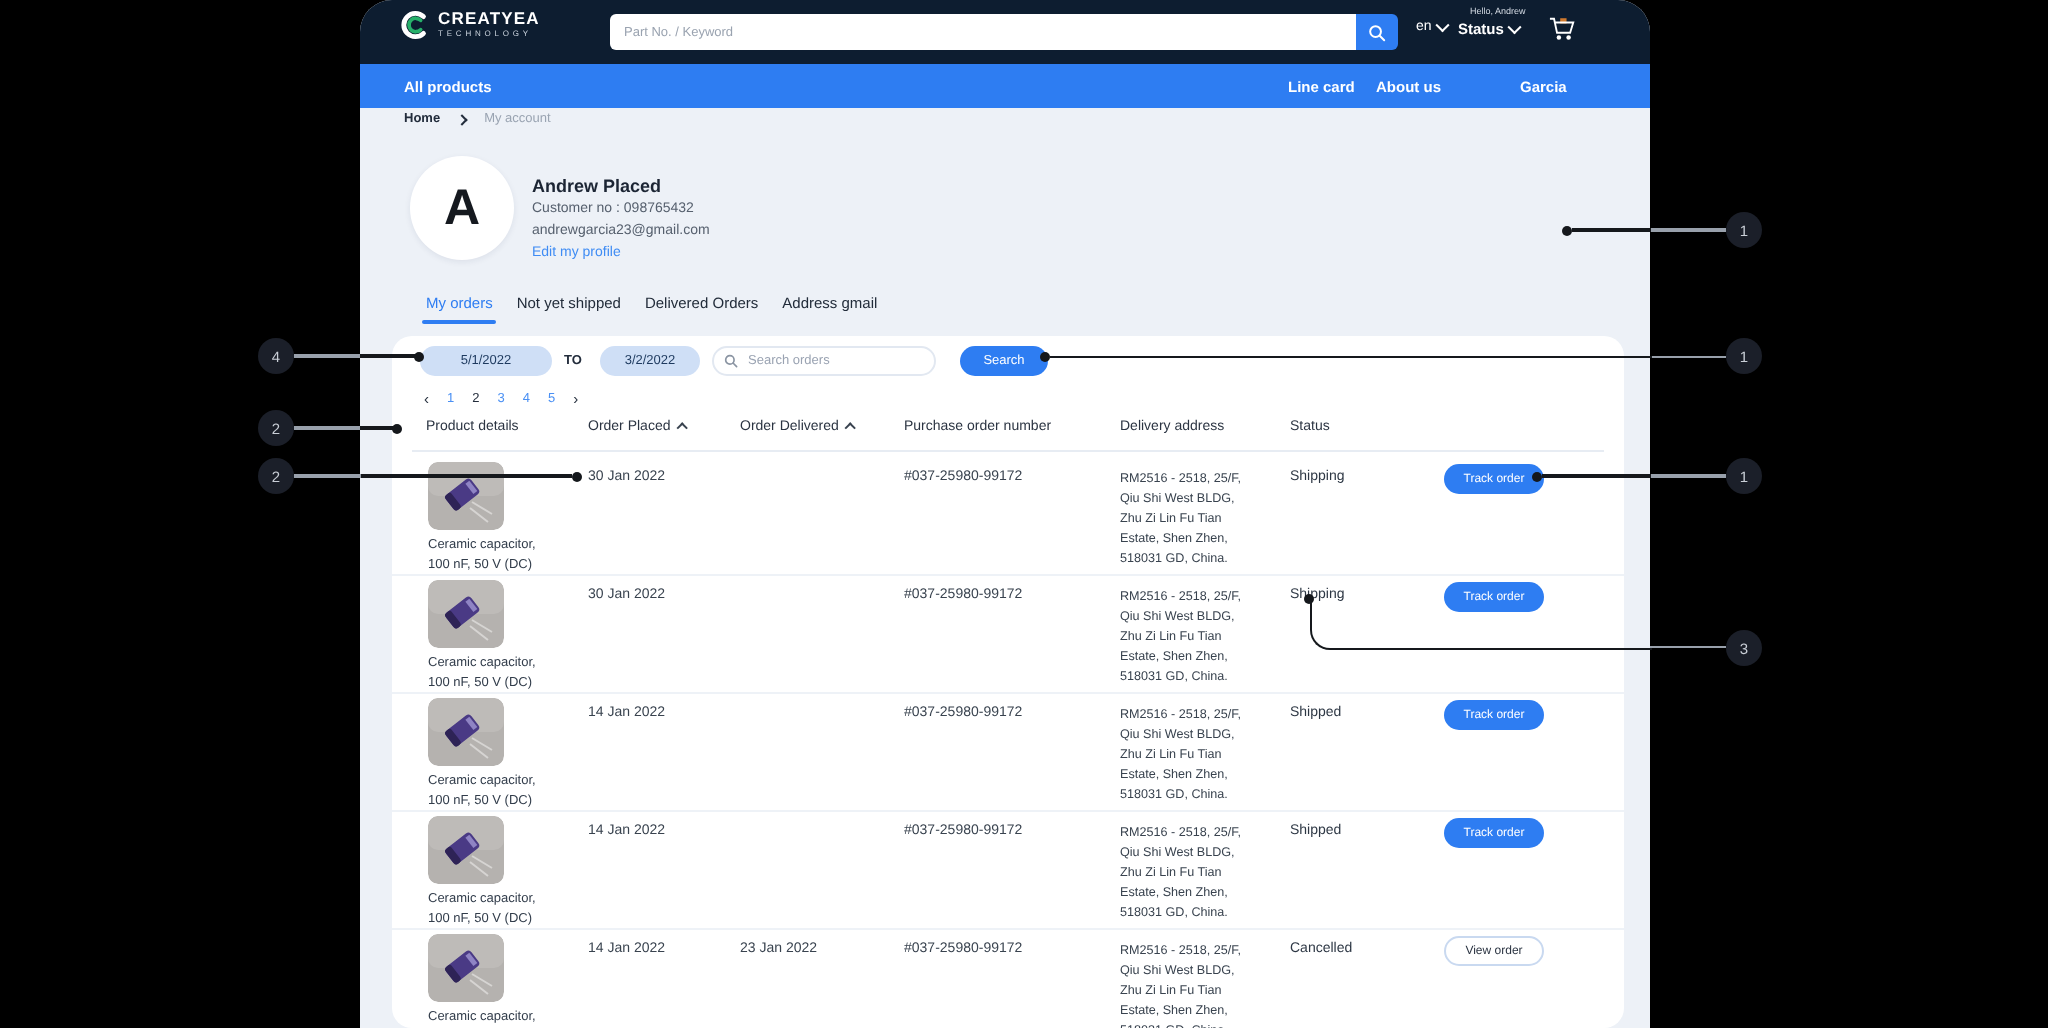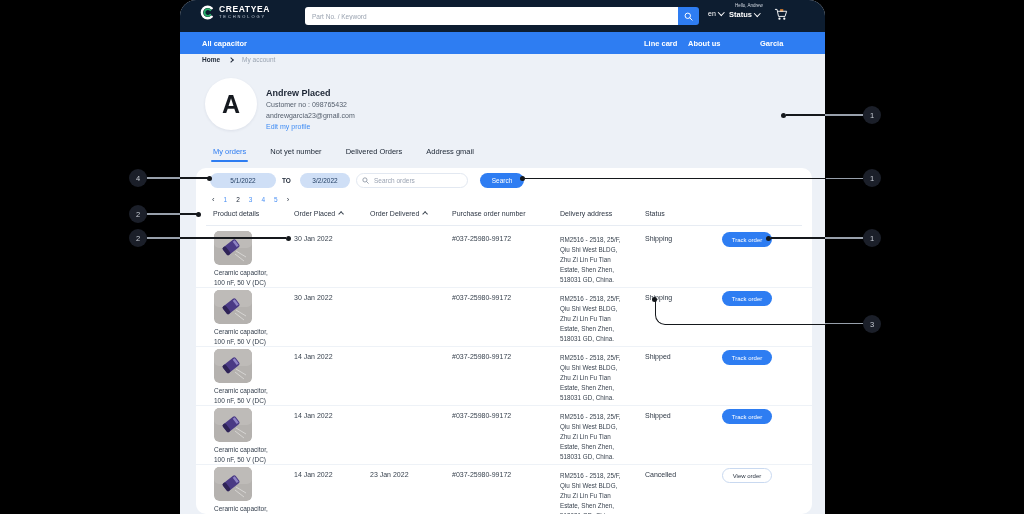--- a/index.html
+++ b/index.html
@@ -53,21 +53,21 @@
                box-shadow:0 1px 3px rgba(20,40,80,.05);}
   .tp-title{position:absolute;left:17px;top:9px;font-size:8px;font-weight:bold;color:#1c2534;}
   .tp-input{position:absolute;top:26px;height:16px;border:1px solid #e4e9f1;border-radius:3px;background:#fff;
             font-size:6px;color:#333;padding:0 0 0 6px;outline:none;font-family:inherit;box-sizing:border-box;}
   .tp-input::placeholder{color:#a3abb8;}
   .tp-order{left:12px;width:100px;} .tp-contact{left:120px;width:104px;}
   .tp-btn{position:absolute;left:232px;top:26px;width:54px;height:16px;border:none;border-radius:4px;background:#2e7df2;
           color:#fff;font-size:6.5px;cursor:pointer;font-family:inherit;}
 
   
-  .tabs{position:absolute;left:33px;top:147px;display:flex;gap:24px;}
+  .tabs{position:absolute;left:33px;top:147px;display:flex;gap:12px;}
   .tab{font-size:7.5px;color:#222c3a;font-weight:500;cursor:pointer;position:relative;padding-bottom:6px;}
   .tab.active{color:#2e7df2;}
   .tab.active::after{content:"";position:absolute;left:-2px;right:-2px;bottom:0;height:2px;background:#2e7df2;border-radius:2px;}
 
   
   .main-card{position:absolute;left:16px;top:168px;width:616px;height:346px;background:#fff;border-radius:10px;overflow:hidden;}
   .pill{position:absolute;top:5px;height:15px;background:#cfdff6;border-radius:7.5px;display:flex;align-items:center;
         justify-content:center;font-size:6.5px;color:#1e3a5f;cursor:pointer;}
   .pill-from{left:14px;width:66px;} .pill-to{left:104px;width:50px;}
   .to-label{position:absolute;left:86px;top:9px;font-size:6.5px;font-weight:bold;color:#232d3c;}
@@ -168,21 +168,21 @@
             <rect x="6.5" y="1.2" width="3.4" height="2.8" fill="#d07a2e"></rect>
             <path d="M1 1.5 h2.2 l1.6 7.5 h7 l1.7-5.5 H4" fill="none" stroke="#fff" stroke-width="1"></path>
             <circle cx="5.8" cy="11.5" r="1.2" fill="#fff"></circle>
             <circle cx="11" cy="11.5" r="1.2" fill="#fff"></circle>
           </svg>
         </span>
       </div>
     </header>
 
     <nav class="mainnav">
-      <span class="nav-all">All capacitor</span>
+      <span class="nav-all">All products</span>
       <span class="nav-line">Line card</span>
       <span class="nav-about">About us</span>
       <span class="nav-contact">Garcia</span>
     </nav>
 
     <div class="breadcrumb">
       <span class="bc-home">Home</span>
       <i class="bc-sep"></i>
       <span class="bc-current">My account</span>
     </div>
@@ -191,21 +191,21 @@
         <span>A</span>
       </div>
     <div class="p-name">Andrew Placed</div>
     <div class="p-cust">Customer no : 098765432</div>
     <div class="p-mail">andrewgarcia23@gmail.com</div>
     <div class="p-edit">Edit my profile</div>
 
 
     <div class="tabs">
       <span class="tab active">My orders</span>
-      <span class="tab">Not yet number</span>
+      <span class="tab">Not yet shipped</span>
       <span class="tab">Delivered Orders</span>
       <span class="tab">Address gmail</span>
     </div>
 
     <div class="main-card">
       <div class="pill pill-from">5/1/2022</div>
       <div class="to-label">TO</div>
       <div class="pill pill-to">3/2/2022</div>
       <div class="order-search">
         <span>

